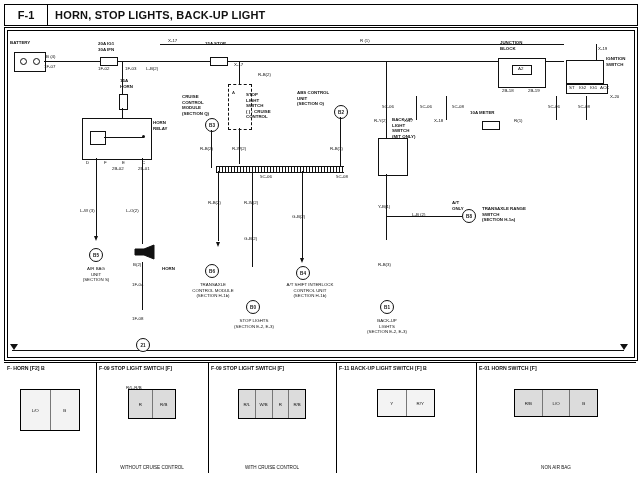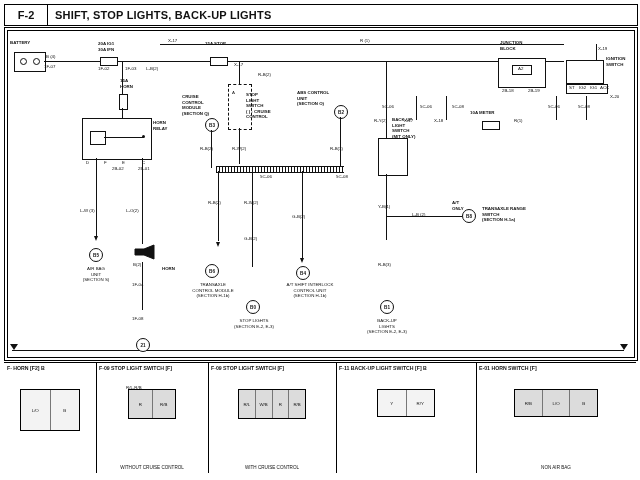--- a/index.html
+++ b/index.html
@@ -58,22 +58,22 @@
   .horn-ico{position:absolute;}
   .hatch{position:absolute;background:repeating-linear-gradient(90deg,#111 0 1px,transparent 1px 3px);
          border-top:1px solid #111;border-bottom:1px solid #111;}
 </style>
 </head>
 <body>
 
 <div id="sheet">
 
   <div class="hdr">
-    <div class="hdr-code">F-2</div>
-    <div class="hdr-title">SHIFT, STOP LIGHTS, BACK-UP LIGHTS</div>
+    <div class="hdr-code">F-1</div>
+    <div class="hdr-title">HORN, STOP LIGHTS, BACK-UP LIGHT</div>
   </div>
 
   <div class="frame">
     <div class="frame-inner"></div>
   </div>
 
   <div class="lbl b" style="left:10px;top:40px;">BATTERY</div>
   <div class="bat">
     <div class="t" style="left:5px;"></div>
     <div class="t" style="left:18px;"></div>

